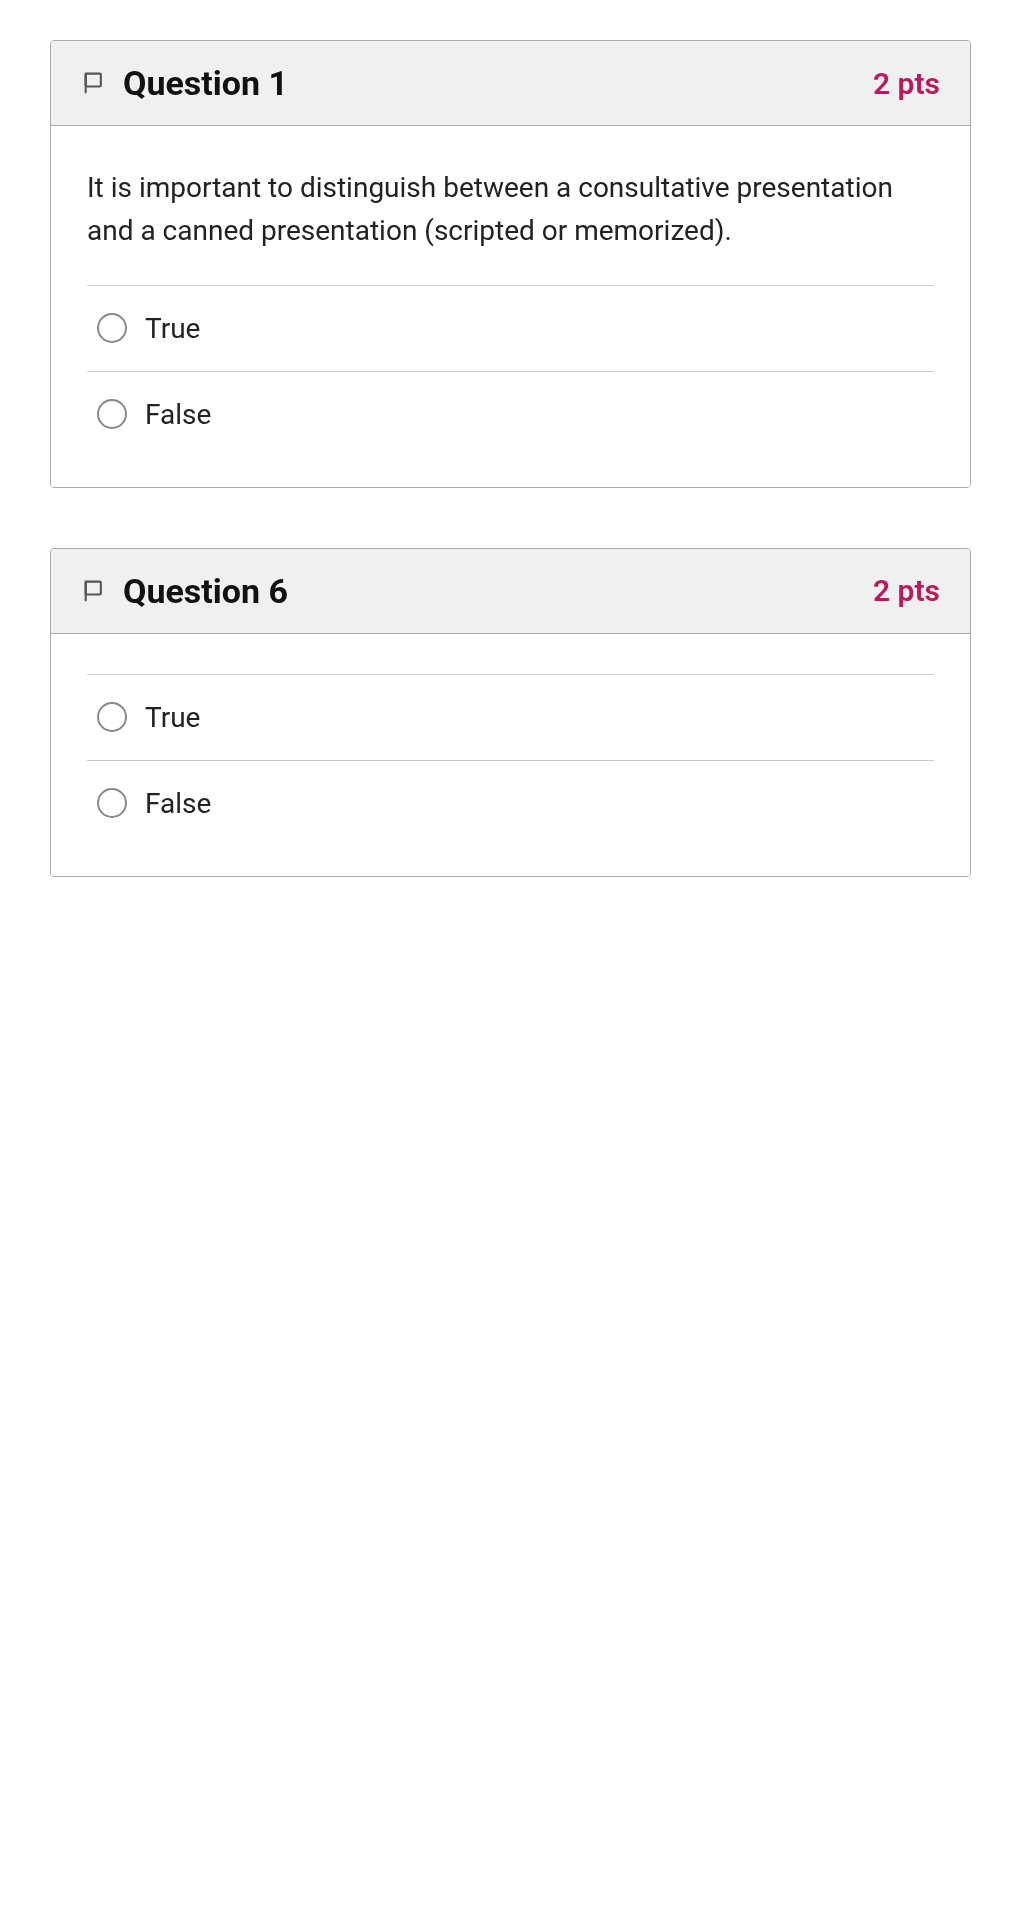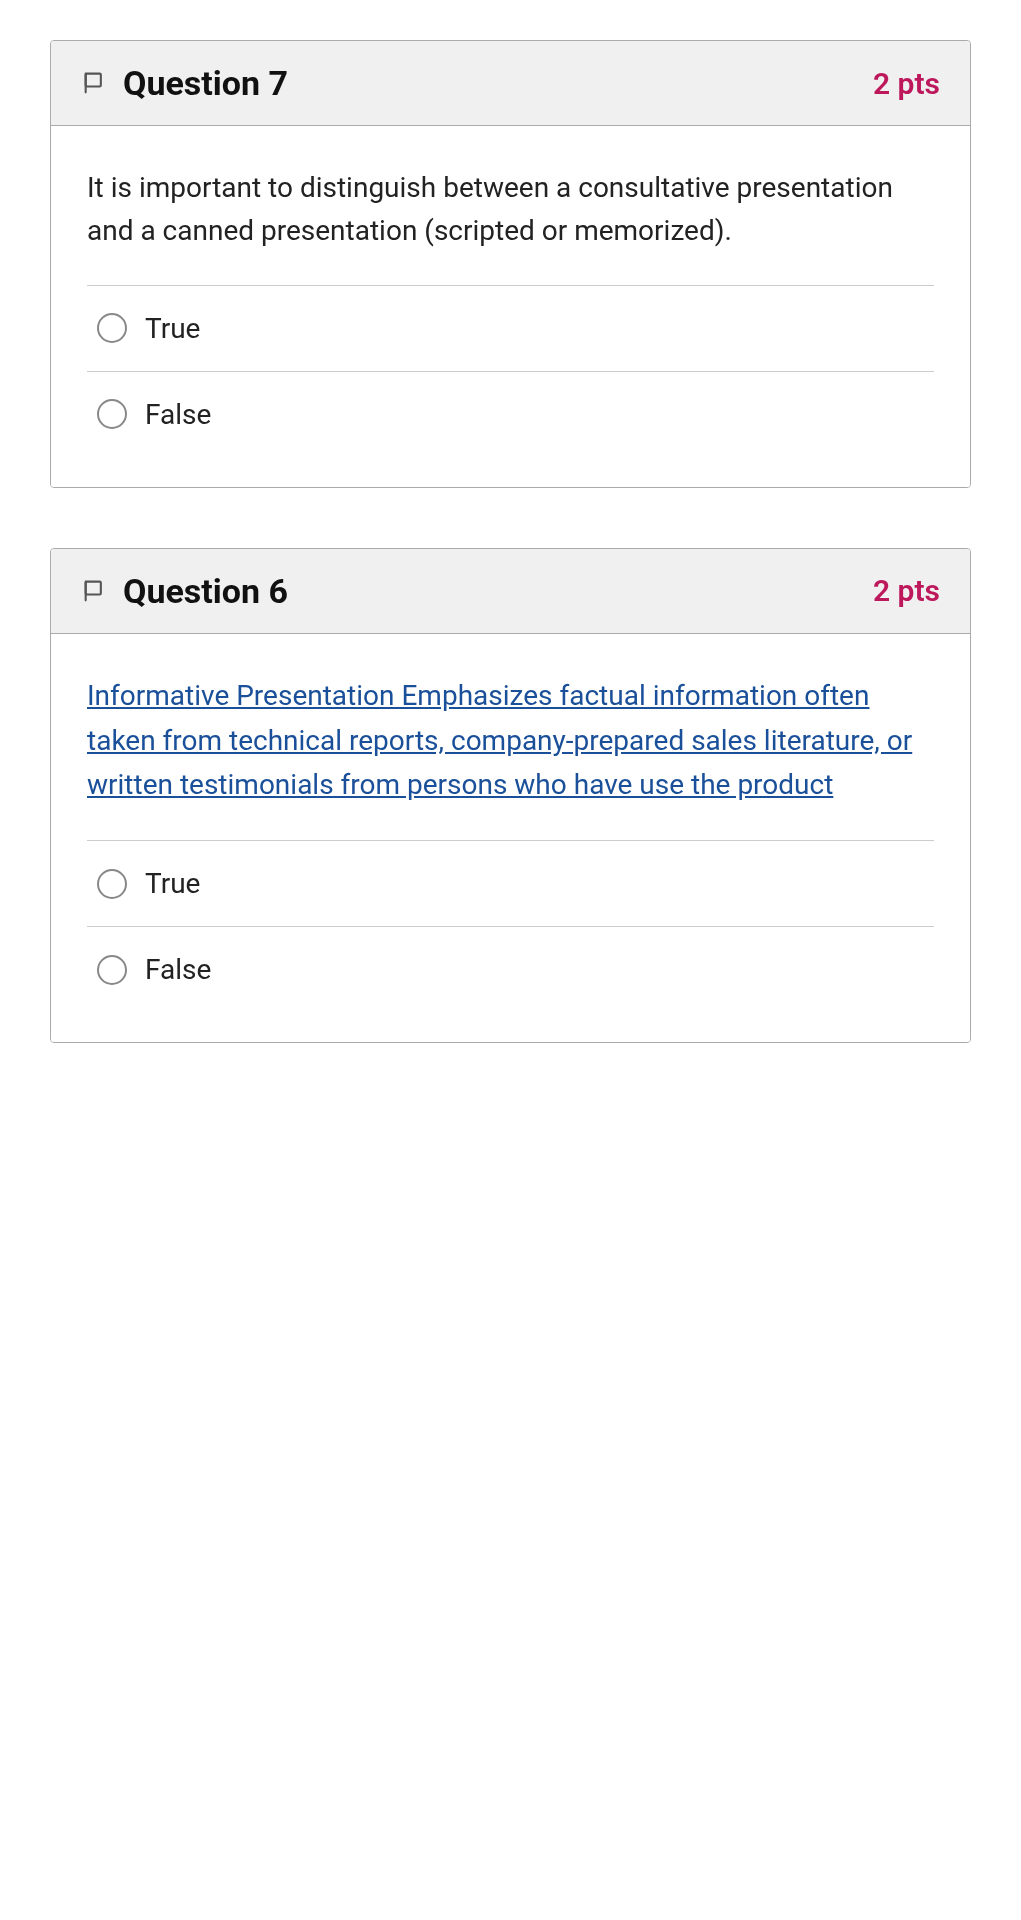--- a/index.html
+++ b/index.html
@@ -127,21 +127,21 @@
 
 <div class="question-card">
   <div class="question-header">
     <div class="question-title-group">
       <span class="question-flag-icon">
         <svg viewBox="0 0 24 24" fill="none" xmlns="http://www.w3.org/2000/svg">
           <rect x="4" y="4" width="13" height="11" rx="1" stroke="#555" stroke-width="1.8" fill="none"></rect>
           <line x1="4" y1="4" x2="4" y2="20" stroke="#555" stroke-width="1.8" stroke-linecap="round"></line>
         </svg>
       </span>
-      <span class="question-title">Question 7</span>
+      <span class="question-title">Question 1</span>
     </div>
     <span class="question-pts">2 pts</span>
   </div>
   <div class="question-body">
     <div class="question-text">
       <p>It is important to distinguish between a consultative presentation and a canned presentation (scripted or memorized).</p>
     </div>
     <hr class="divider">
     <div class="radio-option">
       <span class="radio-circle"></span>
@@ -161,21 +161,20 @@
         <svg viewBox="0 0 24 24" fill="none" xmlns="http://www.w3.org/2000/svg">
           <rect x="4" y="4" width="13" height="11" rx="1" stroke="#555" stroke-width="1.8" fill="none"></rect>
           <line x1="4" y1="4" x2="4" y2="20" stroke="#555" stroke-width="1.8" stroke-linecap="round"></line>
         </svg>
       </span>
       <span class="question-title">Question 6</span>
     </div>
     <span class="question-pts">2 pts</span>
   </div>
   <div class="question-body">
-    <a href="#" class="link-text">Informative Presentation Emphasizes factual information often taken from technical reports, company-prepared sales literature, or written testimonials from persons who have use the product</a>
     <hr class="divider">
     <div class="radio-option">
       <span class="radio-circle"></span>
       <span class="radio-label">True</span>
     </div>
     <div class="radio-option">
       <span class="radio-circle"></span>
       <span class="radio-label">False</span>
     </div>
   </div>

